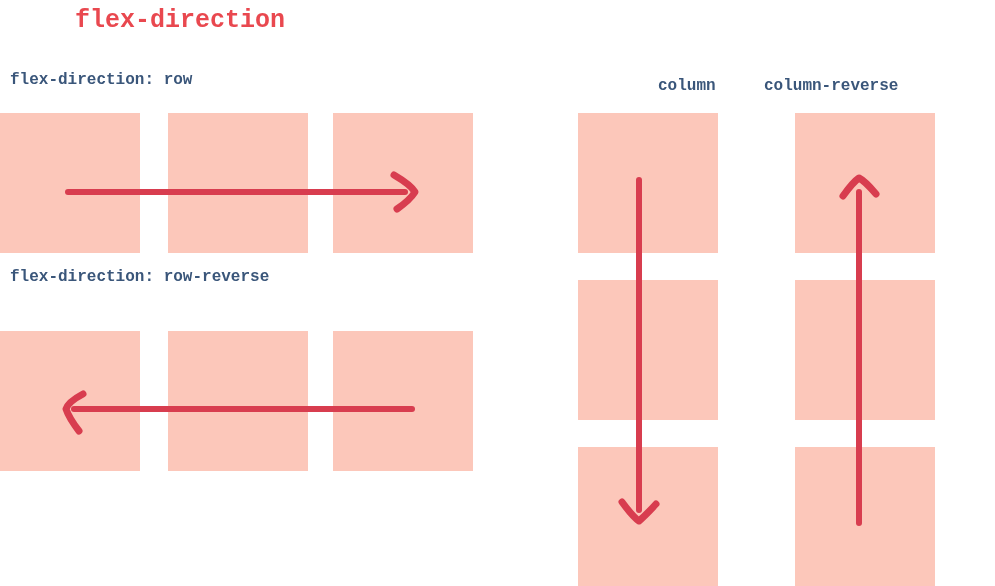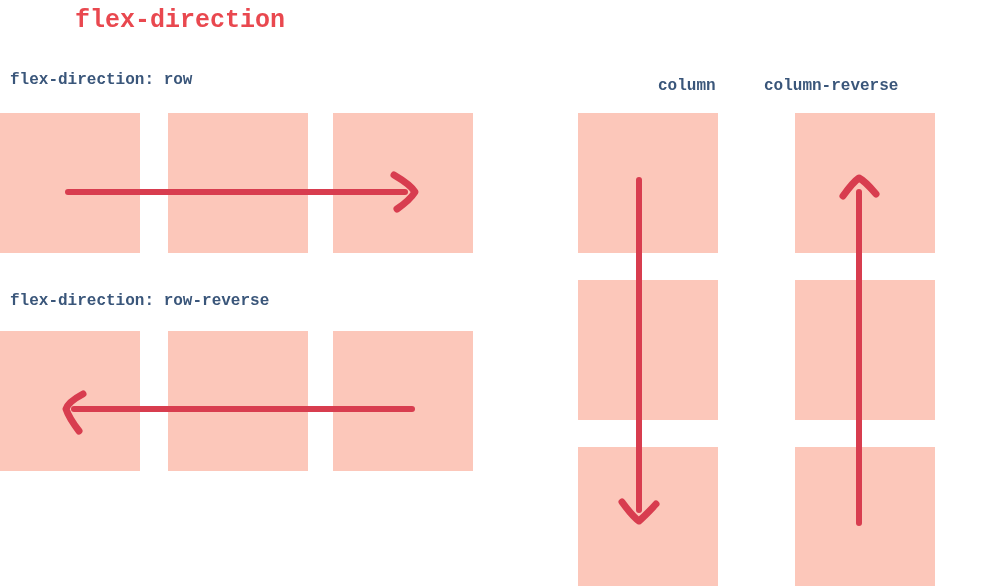--- a/index.html
+++ b/index.html
@@ -64,21 +64,21 @@
     <div class="sq" style="left:0px;   top:113px;"></div>
     <div class="sq" style="left:168px; top:113px;"></div>
     <div class="sq" style="left:333px; top:113px;"></div>
     <svg class="arrow" style="left:60px; top:170px;" width="365" height="46" viewBox="0 0 365 46">
       <path class="shaft" d="M8 22 L345 22"></path>
       <path class="head" d="M334 5 Q351 15 355 22 Q350 30 337 39"></path>
     </svg>
   </section>
 
   <section>
-    <div class="label" style="left:10px; top:292px;">flex-direction: row-reverse</div>
+    <div class="label" style="left:10px; top:268px;">flex-direction: row-reverse</div>
     <div class="sq" style="left:0px;   top:331px;"></div>
     <div class="sq" style="left:168px; top:331px;"></div>
     <div class="sq" style="left:333px; top:331px;"></div>
     <svg class="arrow" style="left:50px; top:386px;" width="370" height="52" viewBox="0 0 370 52">
       <path class="shaft" d="M362 23 L24 23"></path>
       <path class="head" d="M33 8 Q18 16 16 23 Q19 32 29 45"></path>
     </svg>
   </section>
 
   <section>

